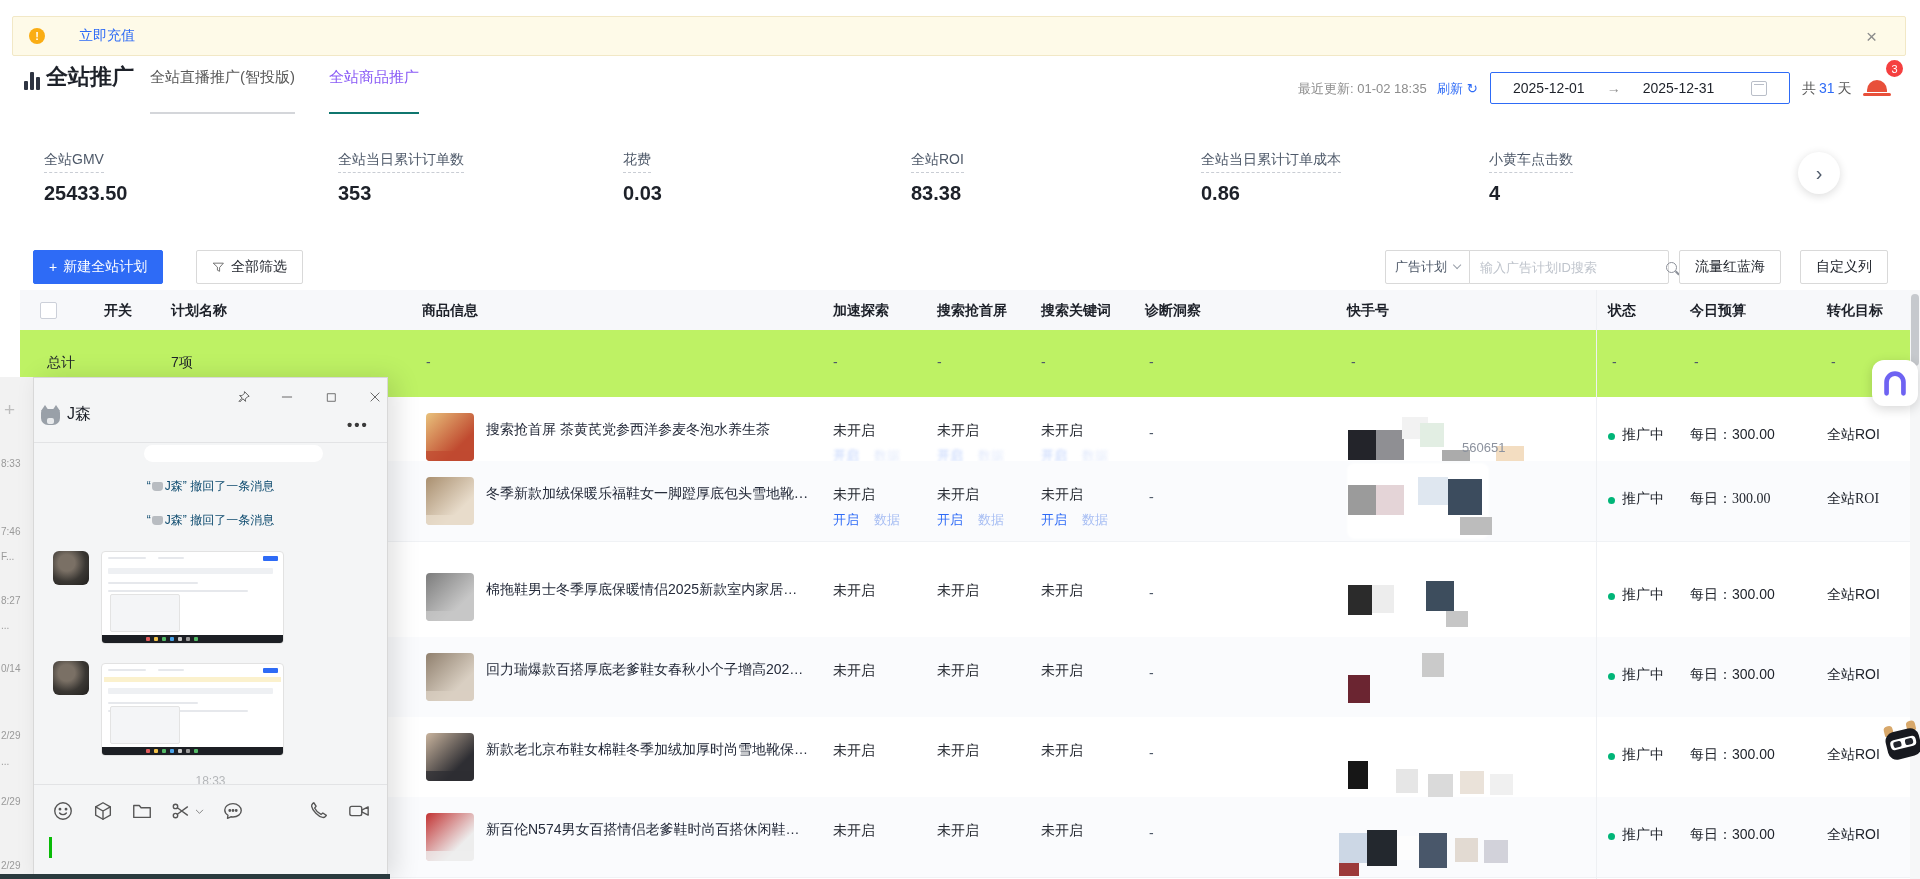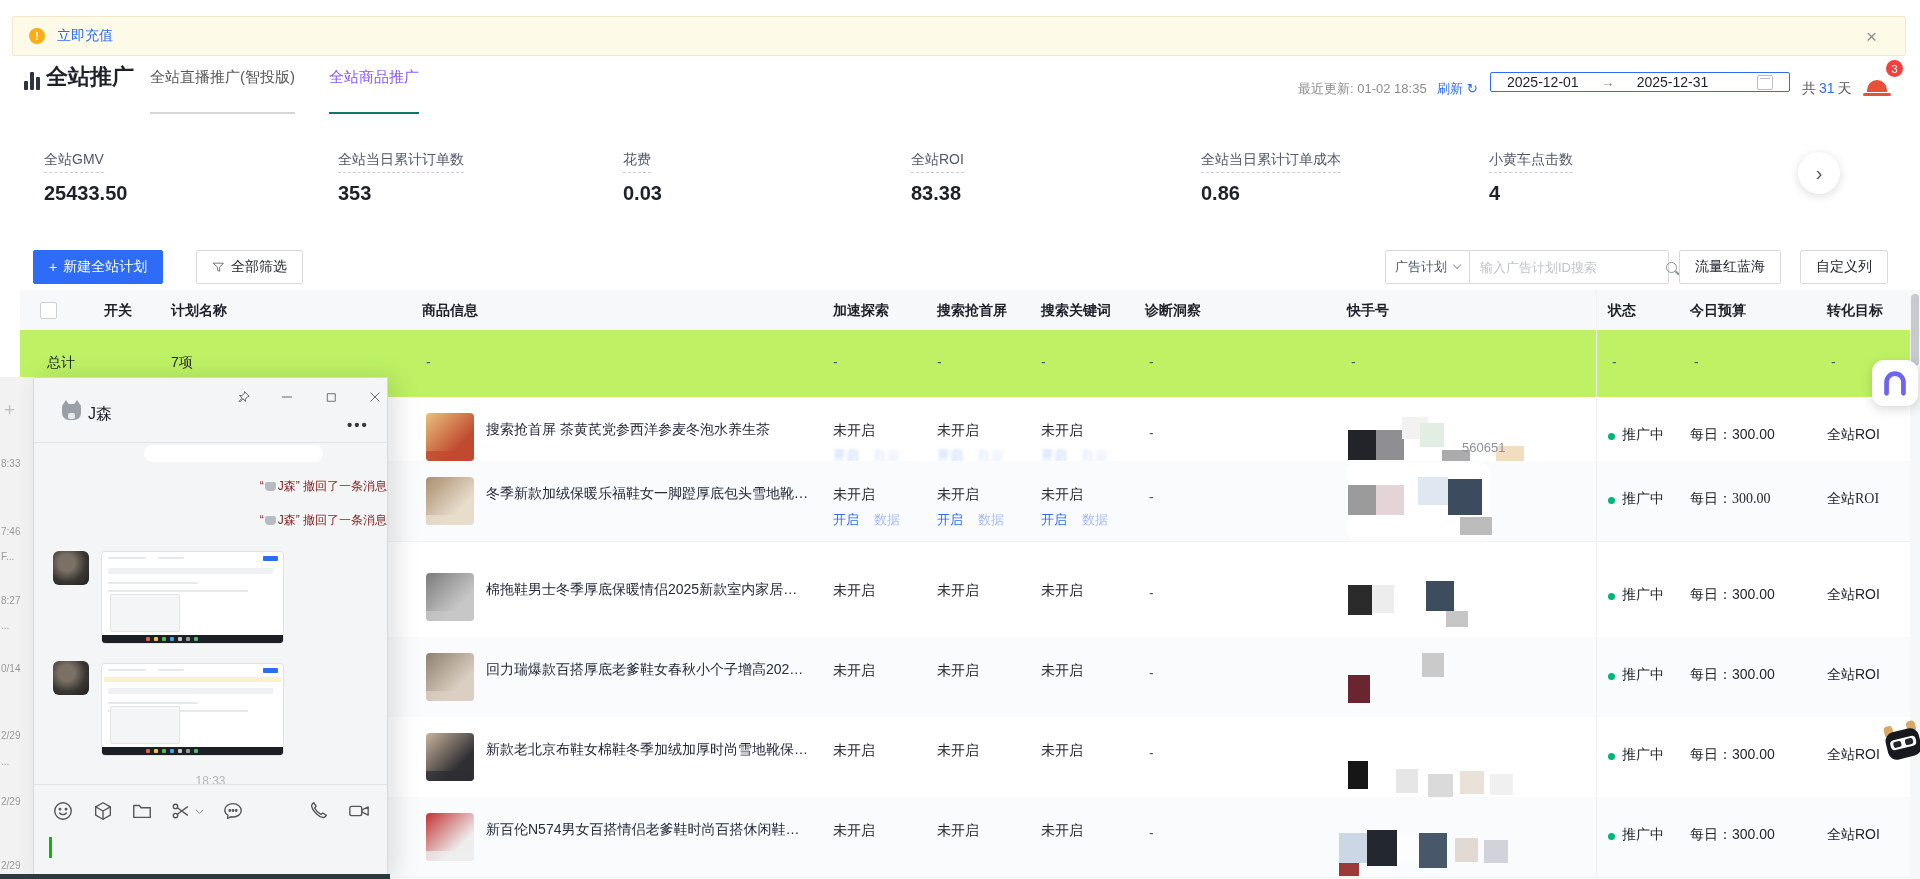--- a/index.html
+++ b/index.html
@@ -3,34 +3,34 @@
 <meta charset="utf-8">
 <style>
   html,body{margin:0;padding:0;width:1920px;height:879px;overflow:hidden;background:#fff;
     font-family:"Liberation Sans","DejaVu Sans",sans-serif;color:#1d2129;position:relative}
   
   .banner{position:absolute;left:12px;top:16px;width:1894px;height:40px;background:#fefae8;
     border:1px solid #f2e8c6;border-radius:2px;display:flex;align-items:center;padding:0 16px;box-sizing:border-box;z-index:3}
   .warn-ico{width:16px;height:16px;border-radius:50%;background:#faad14;color:#fff;font-size:11px;font-weight:bold;
     display:flex;align-items:center;justify-content:center;margin-right:10px;flex:none}
   .banner-text{font-size:14px;color:#474747}
-  .banner-link{color:#2e6bf6;margin-left:2px;font-size:14px;cursor:pointer;text-decoration:none}
+  .banner-link{color:#2e6bf6;margin-left:24px;font-size:14px;cursor:pointer;text-decoration:none}
   .banner-close{margin-left:auto;color:#8c8c8c;font-size:19px;line-height:1;cursor:pointer;margin-right:12px}
   
   .title-ico{position:absolute;left:24px;top:72px;width:16px;height:18px}
   .title-ico i{position:absolute;bottom:0;background:#2e3442;width:4px;border-radius:1px}
   .page-title{position:absolute;left:46px;top:62px;font-size:22px;font-weight:700;color:#1d2129}
   .tabs{position:absolute;left:150px;top:68px;display:flex;gap:34px;font-size:15px}
   .tab{padding-bottom:25px;cursor:pointer}
   .tab.inactive{color:#595959;border-bottom:2px solid #d4d6da}
   .tab.active{color:#8b5cf6;border-bottom:2px solid #0f766e;font-weight:400}
   .last-update{position:absolute;left:1298px;top:80px;font-size:13px;color:#8c8c8c}
   .refresh{position:absolute;left:1437px;top:80px;font-size:13px;color:#2e6bf6;cursor:pointer}
-  .datebox{position:absolute;left:1490px;top:72px;width:300px;height:20px;border:1px solid #2e6bf6;border-radius:2px;
-    display:flex;align-items:center;box-sizing:border-box;padding:0 16px;font-size:14px;color:#1d2129;background:#fff}
+  .datebox{position:absolute;left:1490px;top:72px;width:300px;height:32px;border:1px solid #2e6bf6;border-radius:2px;
+    display:flex;align-items:center;box-sizing:border-box;padding:0 22px;font-size:14px;color:#1d2129;background:#fff}
   .datebox .arr{color:#8c8c8c;margin:0 22px}
   .cal{width:14px;height:13px;border:1.3px solid #b9bec8;border-radius:2px;margin-left:auto;position:relative}
   .cal:before{content:"";position:absolute;left:2px;right:2px;top:2.5px;height:1.3px;background:#b9bec8}
   .days{position:absolute;left:1802px;top:80px;font-size:14px;color:#595959}
   .days b{color:#2e6bf6;font-weight:500;padding:0 3px}
   .alarm{position:absolute;left:1862px;top:76px;width:34px;height:28px;cursor:pointer}
   .siren{position:absolute;left:5px;top:4px;width:20px;height:12px;background:#e8503a;border-radius:10px 10px 0 0}
   .siren-base{position:absolute;left:1px;top:17px;width:28px;height:3px;background:#e8503a;border-radius:2px}
   .badge{position:absolute;left:1884px;top:58px;width:17px;height:17px;border-radius:50%;background:#f53f3f;color:#fff;
     font-size:11px;display:flex;align-items:center;justify-content:center;border:2px solid #fff;z-index:4}
@@ -97,30 +97,30 @@
   .mascot .gog i{position:absolute;top:2px;width:8px;height:6px;background:#23262e;border-radius:2px}
   
   .sliver{position:absolute;left:0;top:377px;width:33px;height:502px;background:#f2f2f2;border-right:1px solid #e0e0e0;z-index:20}
   .sliver .plus{position:absolute;left:4px;top:22px;font-size:19px;color:#bdbdbd}
   .sliver .tm{position:absolute;left:1px;font-size:10px;color:#9a9a9a;white-space:nowrap}
   
   .chat{position:absolute;left:33px;top:377px;width:355px;height:502px;background:#f4f5f6;z-index:21;
     border:1px solid #d8d8d8;border-bottom:none;box-sizing:border-box;box-shadow:8px 0 24px rgba(0,0,0,.12)}
   .wc{position:absolute;top:8px;width:26px;height:22px;display:flex;align-items:center;justify-content:center;cursor:pointer;color:#5a5a5a}
   .wc svg{display:block}
-  .chat-title{position:absolute;left:28px;top:26px;display:flex;align-items:flex-start;gap:7px;font-size:16px;color:#1d2129}
+  .chat-title{position:absolute;left:7px;top:26px;display:flex;align-items:flex-end;gap:7px;font-size:16px;color:#1d2129}
   .wolf{width:19px;height:16px;background:#99a0a8;border-radius:4px 4px 7px 7px;position:relative}
   .wolf:before,.wolf:after{content:"";position:absolute;top:-4px;border-left:4px solid transparent;border-right:4px solid transparent;
     border-bottom:6px solid #99a0a8}
   .wolf:before{left:0}.wolf:after{right:0}
   .wolf i{position:absolute;left:6px;bottom:1px;width:7px;height:6px;background:#e8eaec;border-radius:2px}
   .more-dots{position:absolute;left:313px;top:38px;letter-spacing:2px;font-size:15px;color:#3a3a3a;font-weight:700;cursor:pointer}
   .chat-div{position:absolute;left:0;top:64px;width:100%;height:1px;background:#e2e3e5}
   .censor-pill{position:absolute;left:110px;top:67px;width:179px;height:17px;background:#fff;border-radius:9px;filter:blur(.6px)}
-  .recall{position:absolute;left:0;width:100%;text-align:right;font-size:12px;color:#7f1d1d}
+  .recall{position:absolute;left:0;width:100%;text-align:center;font-size:12px;color:#0c4a6e}
   .wolf-mini{display:inline-block;width:11px;height:9px;background:#b8bcc1;border-radius:2px 2px 4px 4px;margin:0 2px -1px 1px}
   .chat-avatar{position:absolute;left:19px;width:36px;height:34px;border-radius:6px;
     background:radial-gradient(circle at 38% 35%,#7a7065 0 26%,#3a3733 60%,#211f1d 100%)}
   .shot{position:absolute;left:67px;width:181px;height:91px;background:#fff;border:1px solid #e2e2e2;border-radius:4px;overflow:hidden;cursor:pointer}
   .shot .l{position:absolute;height:2px;background:#e6e8ec;border-radius:1px}
   .shot .chip{position:absolute;right:5px;top:4px;width:15px;height:5px;background:#2e6bf6;border-radius:1px}
   .shot .panel{position:absolute;left:8px;bottom:11px;width:68px;height:36px;background:#f4f5f7;border:1px solid #e3e3e3;border-radius:2px}
   .shot .bar{position:absolute;left:0;right:0;bottom:0;height:8px;background:#1c1f24}
   .shot .dots{position:absolute;left:44px;bottom:2px;width:4px;height:4px;border-radius:1px;background:#e05b5b;
     box-shadow:8px 0 #f0c24a,16px 0 #53b966,24px 0 #4aa3e8,32px 0 #c8c8c8,40px 0 #9a9a9a,48px 0 #53b966}

